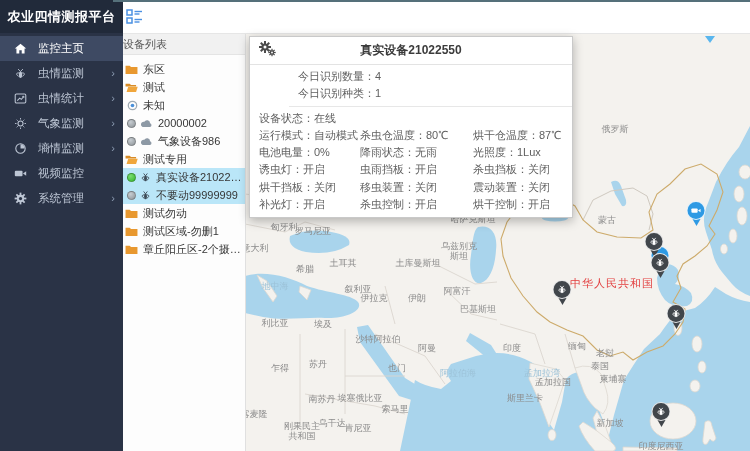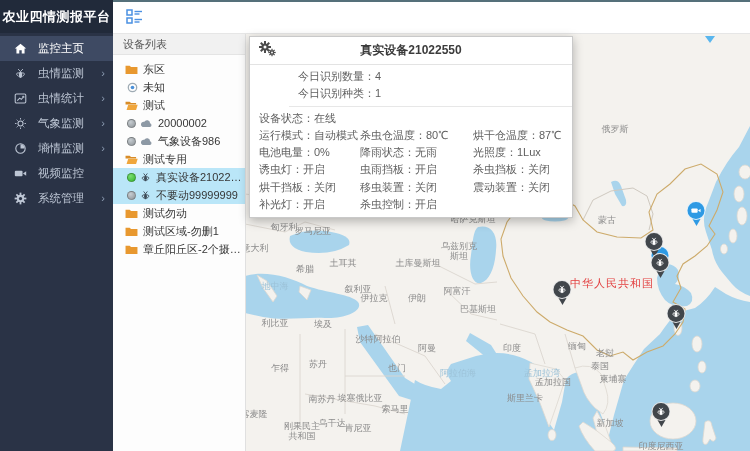--- a/index.html
+++ b/index.html
@@ -3,21 +3,21 @@
 <meta charset="utf-8">
 <style>
   html,body{margin:0;padding:0;}
   body{width:750px;height:451px;overflow:hidden;font-family:"Liberation Sans",sans-serif;background:#fff;}
   .app{position:relative;width:750px;height:451px;overflow:hidden;}
 
   
   .top-edge{position:absolute;left:113px;top:0;right:0;height:2px;background:#55707a;z-index:60;}
 
   
-  .sidebar{position:absolute;left:0;top:0;width:113px;height:451px;background:#2a3346;z-index:40;}
+  .sidebar{position:absolute;left:0;top:0;width:123px;height:451px;background:#2a3346;z-index:40;}
   .sb-title{height:33px;line-height:33px;background:#212a3a;color:#fff;font-size:13px;font-weight:bold;text-align:center;letter-spacing:.5px;white-space:nowrap;}
   .menu{padding-top:3px;}
   .menu-item{height:25px;display:flex;align-items:center;padding:0 8px 0 13px;color:#bdc6d4;font-size:11.5px;cursor:pointer;}
   .menu-item.active{background:#3e4a63;color:#fff;}
   .mi-icon{width:14px;height:14px;margin-right:11px;display:inline-flex;align-items:center;justify-content:center;color:inherit;flex:0 0 14px;}
   .mi-icon svg{width:13px;height:13px;display:block;}
   .mi-label{flex:1;white-space:nowrap;}
   .mi-chev{color:#8d9cb2;font-size:11px;line-height:1;}
 
   
@@ -186,37 +186,37 @@
     <div class="panel-title">设备列表</div>
     <div class="tree">
         <div class="tree-row lvl1">
           <span class="t-ic">
             <svg viewBox="0 0 14 12" width="13" height="11">
               <path d="M0.5 1.8 H5 L6.5 3.4 H13.5 V10.8 H0.5 Z" fill="#e8982f"></path>
             </svg>
           </span>
           <span class="t-label">东区</span>
         </div>
+        <div class="tree-row lvl1">
+          <span class="t-ic">
+            <svg viewBox="0 0 14 12" width="13" height="11">
+              <path d="M0.5 1.8 H5 L6.5 3.4 H12 V5 H0.5 Z" fill="#d88c28"></path>
+              <path d="M1.6 10.8 L3.4 5.2 H13.8 L12 10.8 Z" fill="#f0a63c"></path>
+            </svg>
+          </span>
+          <span class="t-label">测试</span>
+        </div>
         <div class="tree-row lvl2">
           <span class="t-ic">
             <svg viewBox="0 0 12 12" width="11" height="11">
               <circle cx="6" cy="6" r="4.6" fill="none" stroke="#9fabb4" stroke-width="1.4"></circle>
               <circle cx="6" cy="6" r="2" fill="#4a90d9"></circle>
             </svg>
           </span>
           <span class="t-label">未知</span>
-        </div>
-        <div class="tree-row lvl1">
-          <span class="t-ic">
-            <svg viewBox="0 0 14 12" width="13" height="11">
-              <path d="M0.5 1.8 H5 L6.5 3.4 H12 V5 H0.5 Z" fill="#d88c28"></path>
-              <path d="M1.6 10.8 L3.4 5.2 H13.8 L12 10.8 Z" fill="#f0a63c"></path>
-            </svg>
-          </span>
-          <span class="t-label">测试</span>
         </div>
         <div class="tree-row lvl2">
           <span class="dot offline"></span>
           <span class="t-ic">
             <svg viewBox="0 0 14 10" width="13" height="9">
               <path d="M4 9 a3 3 0 1 1 .6-5.9 A3.4 3.4 0 0 1 11 4.6 A2.3 2.3 0 0 1 10.8 9 Z" fill="#8d99a5"></path>
             </svg>
           </span>
           <span class="t-label">20000002</span>
         </div>
@@ -515,19 +515,20 @@
               <span>杀虫挡板：关闭</span>
             </div>
             <div class="p-grid-row">
               <span>烘干挡板：关闭</span>
               <span>移虫装置：关闭</span>
               <span>震动装置：关闭</span>
             </div>
             <div class="p-grid-row">
               <span>补光灯：开启</span>
               <span>杀虫控制：开启</span>
+              <span>烘干控制：开启</span>
             </div>
           </div>
       </div>
     </div>
   </div>
 
 </div>
 
 </body></html>

